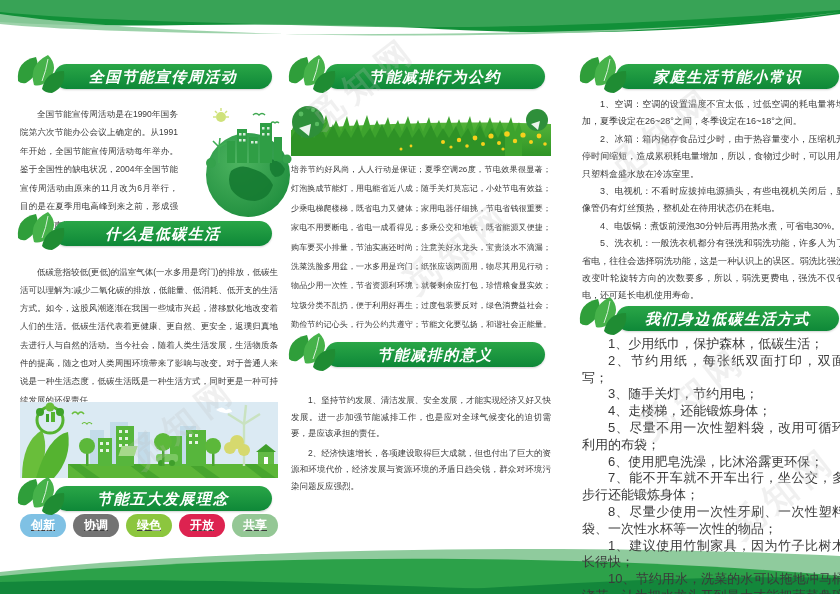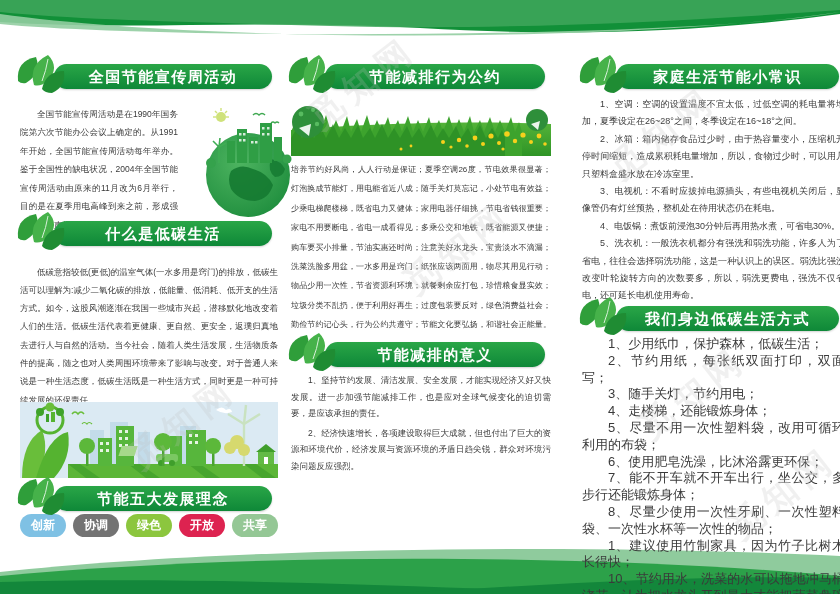--- a/index.html
+++ b/index.html
@@ -7,38 +7,38 @@
         font-family:"Liberation Sans","DejaVu Sans",sans-serif;color:#3a3a3a;}
   .wave{position:absolute;left:0;width:840px;pointer-events:none;}
   .wave.top{top:0;height:46px;}
   .wave.bottom{bottom:0;height:52px;}
   .wm{position:absolute;transform:rotate(-38deg);font-size:34px;font-weight:bold;
       color:#bfbfbf;opacity:.22;letter-spacing:8px;white-space:nowrap;pointer-events:none;z-index:5;}
   .col{position:absolute;top:0;height:594px;}
   .col-left{left:20px;width:258px;}
   .col-mid{left:291px;width:260px;}
   .col-right{left:582px;width:263px;}
-  .hdr{position:absolute;left:0;right:0;height:39px;z-index:2;}
+  .hdr{position:absolute;left:0;right:0;height:39px;z-index:2;font-style:italic;}
   .hdr .bar{position:absolute;left:34px;right:6px;top:0;height:25px;border-radius:13px;
             background:linear-gradient(#2aa647,#0e8838);box-shadow:0 1px 2px rgba(0,0,0,.18);}
   .hdr .ttl{position:absolute;left:34px;right:6px;top:0;height:25px;line-height:25px;
             text-align:center;color:#fff;font-weight:bold;font-size:15px;letter-spacing:1.5px;}
   .hdr .leaf{position:absolute;left:-8px;top:-13px;width:56px;height:48px;}
   .body{position:absolute;left:0;right:0;text-align:justify;}
   .p1{top:96px;font-size:8.5px;line-height:18.5px;text-indent:2em;}
   .p2{top:254px;font-size:8.5px;line-height:18.3px;text-indent:2em;}
   .earth-float{float:right;width:94px;height:112px;margin:2px 0 2px 6px;}
   .city{position:absolute;left:0;right:0;top:402px;height:76px;}
-  .badges{position:absolute;left:0;right:0;top:514px;display:flex;justify-content:space-between;}
+  .badges{position:absolute;left:0;right:0;top:514px;display:flex;justify-content:space-between;text-decoration:underline;}
   .badge{width:46px;height:23px;border-radius:12px;color:#fff;font-weight:bold;font-size:12px;
          line-height:23px;text-align:center;}
   .grass{position:absolute;left:0;right:0;top:94px;height:62px;}
   .clines{position:absolute;left:0;right:0;top:160px;}
   .cline{font-size:8px;line-height:19.4px;text-align:justify;text-align-last:justify;}
-  .mi{position:absolute;left:0;right:0;top:372px;}
+  .mi{position:absolute;left:0;right:0;top:392px;}
   .mi p{margin:0 0 3px 0;font-size:8.5px;line-height:16.6px;text-align:justify;text-indent:2em;}
   .ri1{position:absolute;left:0;right:0;top:96px;}
   .ri1 p{margin:0;font-size:9px;line-height:17.4px;text-align:justify;text-indent:2em;}
   .ri2{position:absolute;left:0;right:0;top:336px;}
   .ri2 p{margin:0;font-size:13px;line-height:16.8px;text-align:justify;text-indent:2em;}
 </style>
 </head>
 <body>
 
 <div class="page">

